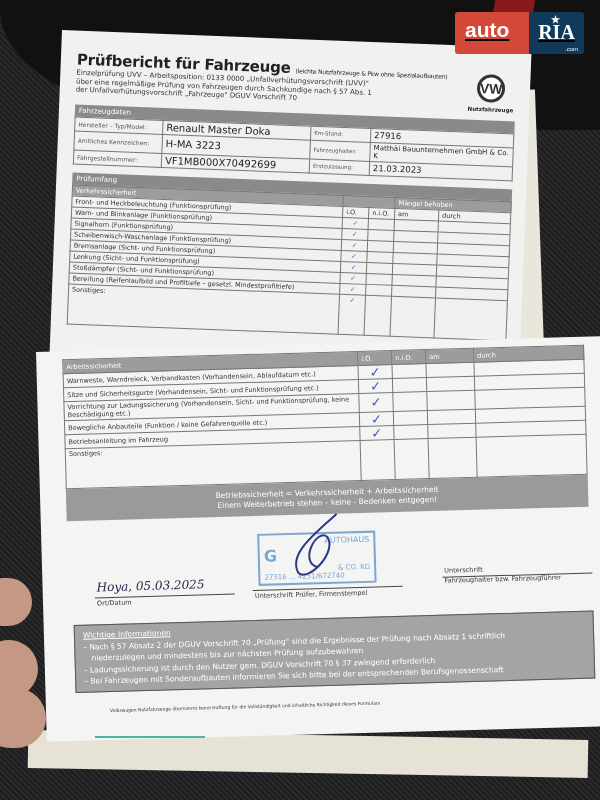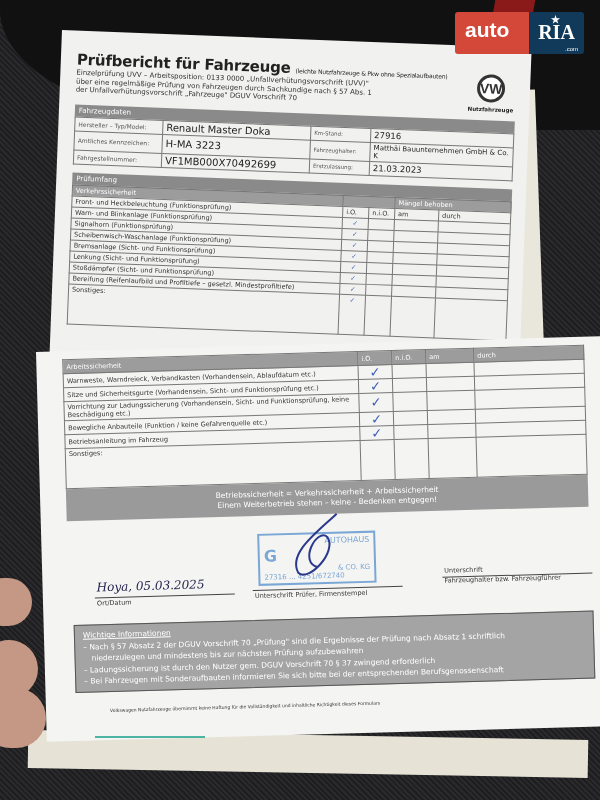--- a/index.html
+++ b/index.html
@@ -11,21 +11,21 @@
   .bg-seat {
     position: absolute; inset: 0;
     background:
       repeating-linear-gradient(45deg, #2a2a2c 0 2px, #1e1e20 2px 4px),
       #222;
   }
   .bg-seat-dark { position:absolute; left:0; top:0; width:600px; height:130px; background:#111; border-bottom-left-radius: 260px 120px; }
   .red-strap { position:absolute; left:490px; top:0; width:40px; height:60px; background:#8a1a1a; transform:skewX(-10deg); }
 
   
-  .logo { position:absolute; left:455px; top:12px; display:flex; height:42px; z-index:20; }
+  .logo { position:absolute; left:455px; top:12px; display:flex; height:42px; z-index:20;text-decoration:underline; }
   .logo-auto { background:#d4483a; color:#fff; font-family:"Liberation Sans",sans-serif; font-weight:bold; font-size:21px; padding:6px 8px 0 10px; width:74px; border-radius:3px 0 0 3px; }
   .logo-ria { background:#113a5a; color:#fff; font-family:"Liberation Serif",serif; font-weight:bold; font-size:20px; width:55px; text-align:center; padding-top:9px; position:relative; border-radius:0 3px 3px 0; }
   .logo-ria small { position:absolute; bottom:2px; right:6px; font-size:6px; font-family:"Liberation Sans",sans-serif; font-weight:normal; }
   .logo-ria .star { position:absolute; top:2px; left:22px; font-size:10px; }
 
   
   .paper-stack { position:absolute; left:500px; top:90px; width:40px; height:290px; background:#e9e6dc; transform:rotate(-2deg); }
   .paper-bottom { position:absolute; left:28px; top:735px; width:560px; height:38px; background:#e6e3d6; transform:rotate(1deg); }
   .teal-line { position:absolute; left:95px; top:736px; width:110px; height:2px; background:#4db3a2; z-index:6; }
 

